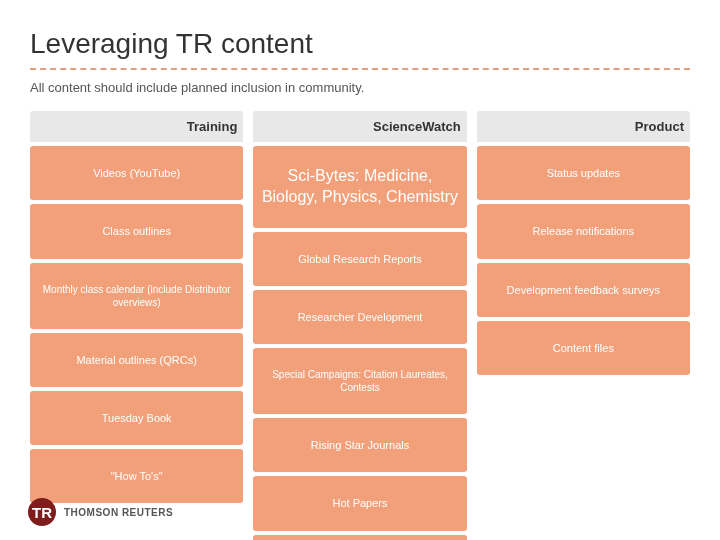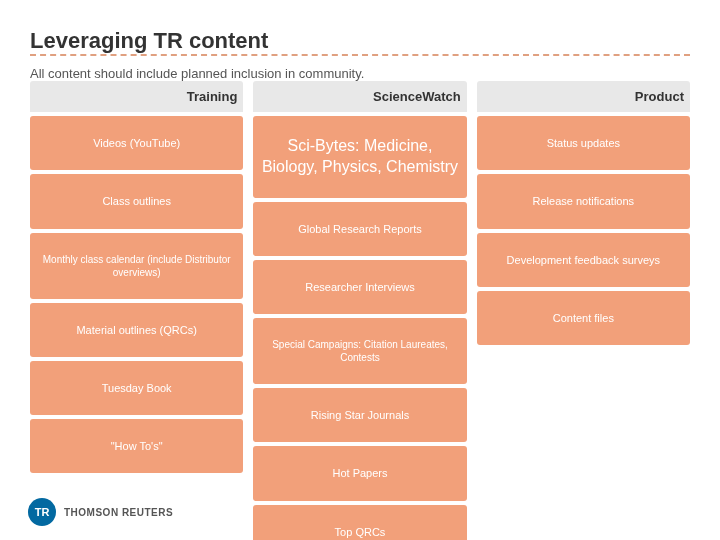--- a/index.html
+++ b/index.html
@@ -13,35 +13,36 @@
     }
 
     .page {
       width: 720px;
       height: 540px;
       padding: 28px 30px 20px 30px;
       background: #fff;
     }
 
     .title {
-      font-size: 22px;
-      font-weight: 700;
+      font-size: 28px;
+      font-weight: 400;
       color: #333;
-      margin-bottom: 0;
+      margin-bottom: 8px;
     }
 
     .divider {
       border: none;
       border-top: 2px dashed #e0a080;
       margin-bottom: 10px;
     }
 
     .subtitle {
       font-size: 13px;
       color: #555;
+      margin-bottom: 16px;
     }
 
     .columns {
       display: flex;
       gap: 10px;
     }
 
     .column {
       flex: 1;
       display: flex;
@@ -83,26 +84,26 @@
       left: 28px;
       display: flex;
       align-items: center;
       gap: 8px;
     }
 
     .logo-circle {
       width: 28px;
       height: 28px;
       border-radius: 50%;
-      background: #0369a1;
+      background: #7f1d1d;
       display: flex;
       align-items: center;
       justify-content: center;
       color: #fff;
-      font-size: 11px;
+      font-size: 15px;
       font-weight: bold;
     }
 
     .logo-text {
       font-size: 10px;
       color: #555;
       font-weight: bold;
       letter-spacing: 0.5px;
     }
   </style>
@@ -126,21 +127,21 @@
         <div class="item-card">Tuesday Book</div>
         <div class="item-card">"How To's"</div>
       </div>
     </div>
 
     <div class="column">
       <div class="col-header">ScienceWatch</div>
       <div class="items-list">
         <div class="item-card" style="font-size:16px;">Sci-Bytes: Medicine, Biology, Physics, Chemistry</div>
         <div class="item-card">Global Research Reports</div>
-        <div class="item-card">Researcher Interviews</div>
+        <div class="item-card">Researcher Development</div>
         <div class="item-card" style="font-size:10px;">Special Campaigns: Citation Laureates, Contests</div>
         <div class="item-card">Rising Star Journals</div>
         <div class="item-card">Hot Papers</div>
         <div class="item-card">Top QRCs</div>
       </div>
     </div>
 
 
     <div class="column">
       <div class="col-header">Product</div>

